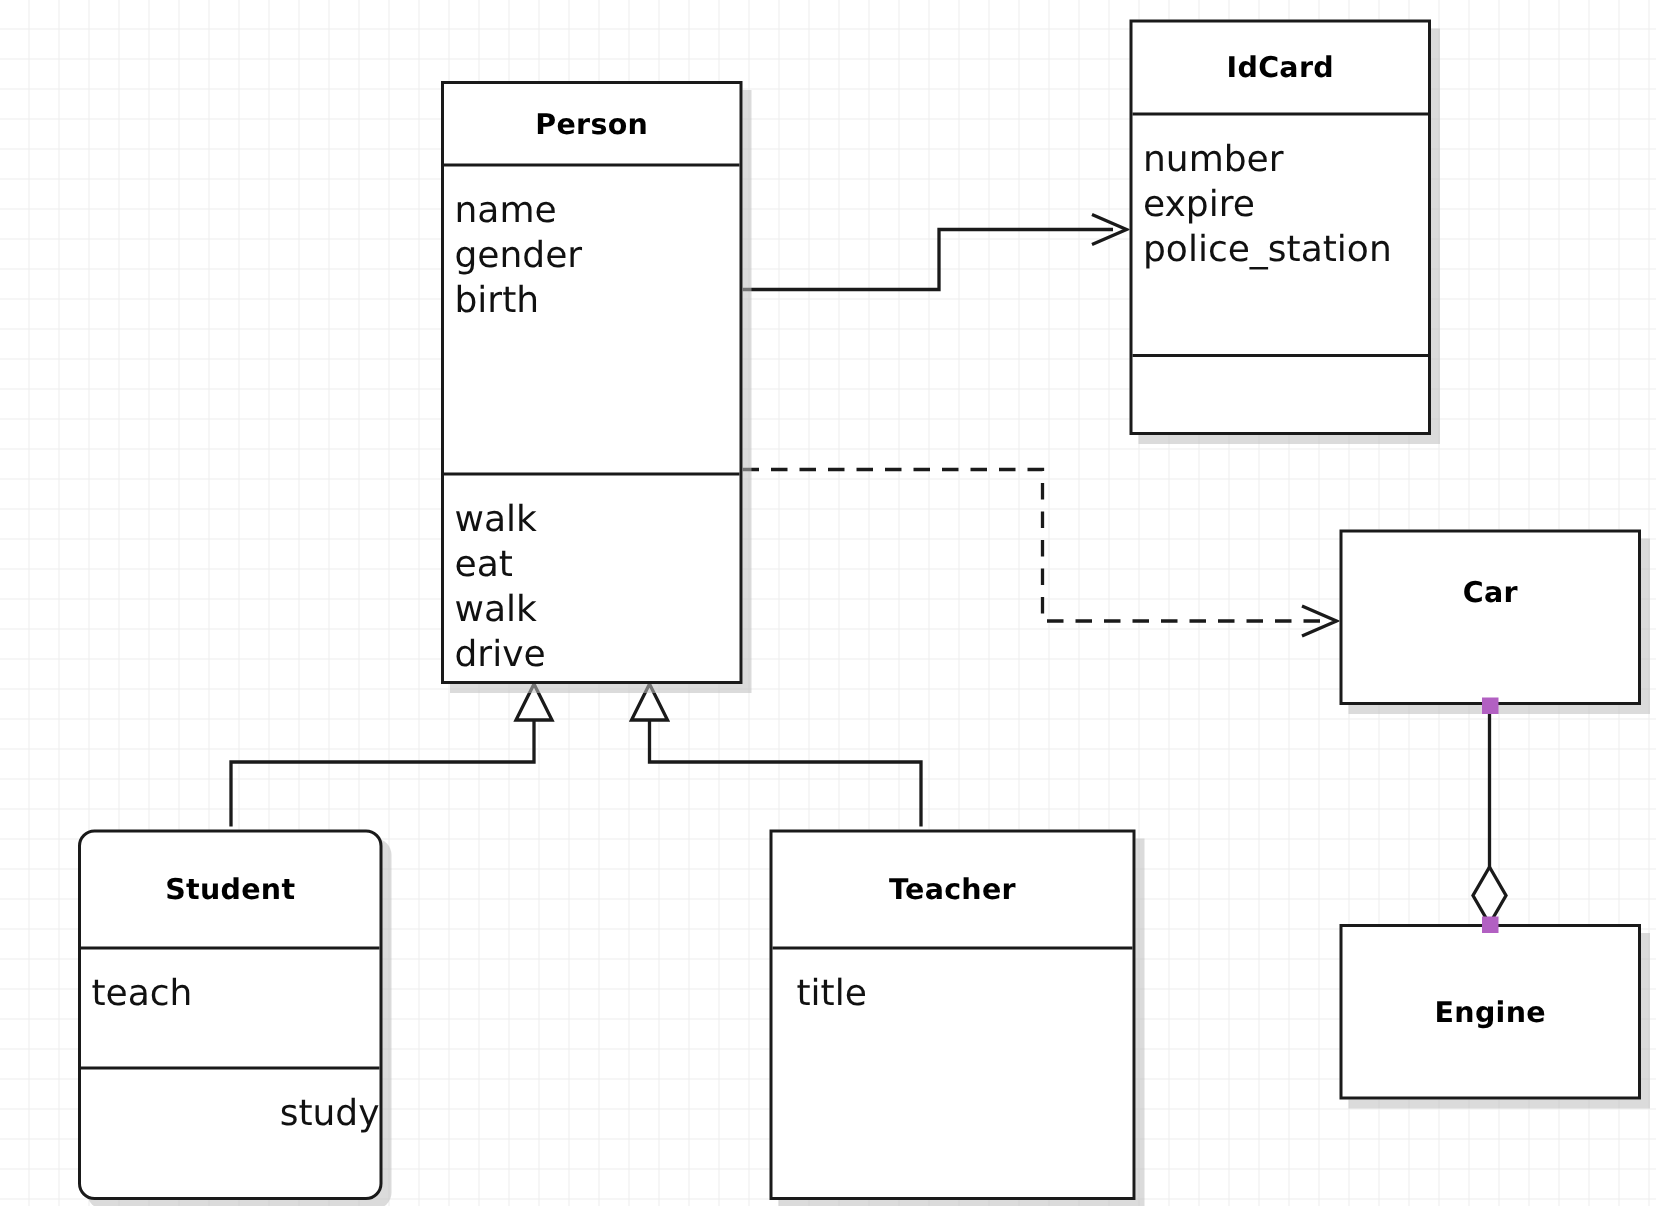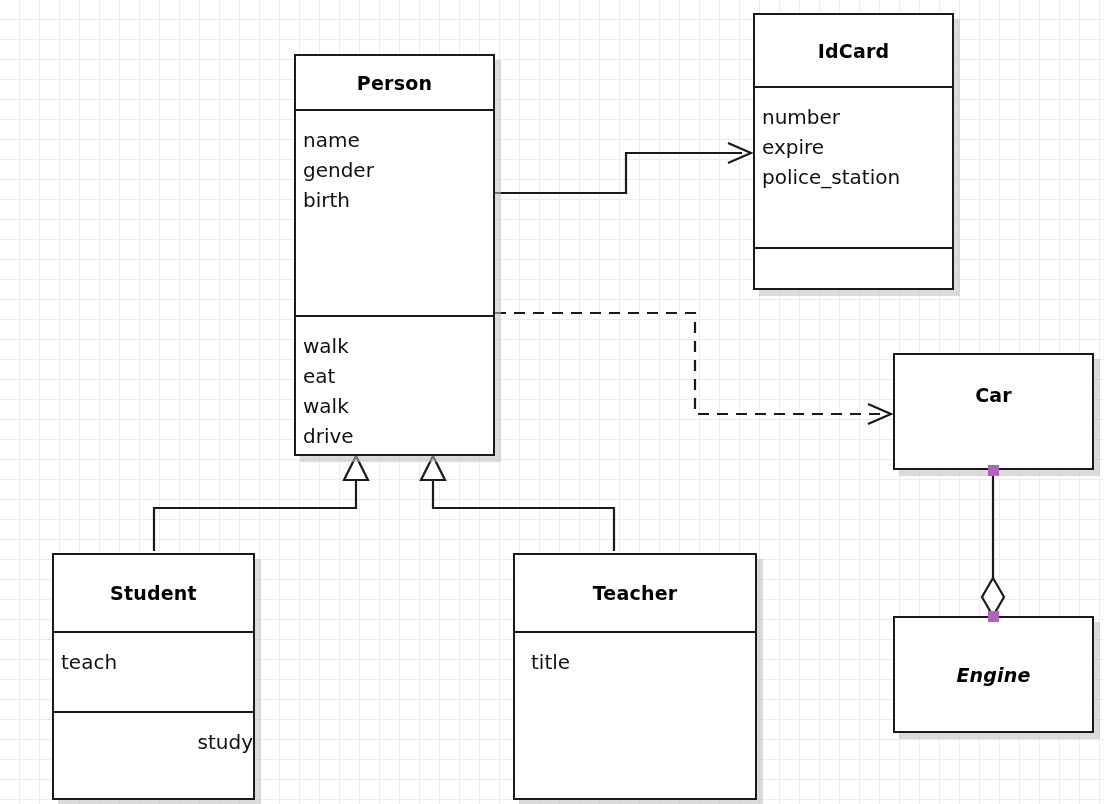--- a/index.html
+++ b/index.html
@@ -51,21 +51,21 @@
     justify-content: center;
     font-weight: bold;
     font-size: 19px;
     color: #000000;
     letter-spacing: 0.2px;
   }
   .cls-members {
     padding: 14px 0 0 7px;
   }
   .member {
-    font-size: 20px;
+    font-size: 24px;
     line-height: 30px;
     color: #111111;
     white-space: nowrap;
   }
   .cls-empty { }
   .conn-dot {
     position: absolute;
     width: 11px;
     height: 11px;
     background: #b260c2;
@@ -119,44 +119,44 @@
     </div>
     <div class="compartment cls-members" style="height:160px;margin-top:42px;">
       <div class="member">walk</div>
       <div class="member">eat</div>
       <div class="member">walk</div>
       <div class="member">drive</div>
     </div>
   </div>
 
   <div class="uml-class" style="left:753px; top:13px; width:201px; height:277px;">
-    <div class="compartment cls-title" style="height:71px;">
+    <div class="compartment cls-title" style="height:60px;">
       <span>IdCard</span>
     </div>
     <div class="compartment cls-members" style="height:161px;">
       <div class="member">number</div>
       <div class="member">expire</div>
       <div class="member">police_station</div>
     </div>
     <div class="compartment cls-empty" style="height:37px;"></div>
   </div>
 
   <div class="uml-class" style="left:893px; top:353px; width:201px; height:117px;">
     <div class="compartment cls-title" style="height:80px;">
       <span>Car</span>
     </div>
   </div>
 
   <div class="uml-class" style="left:893px; top:616px; width:201px; height:117px;">
-    <div class="compartment cls-title" style="height:113px;font-style:italic;">
+    <div class="compartment cls-title" style="height:113px;">
       <span>Engine</span>
     </div>
   </div>
 
-  <div class="uml-class" style="left:52px; top:553px; width:203px; height:247px;">
+  <div class="uml-class" style="left:52px; top:553px; width:203px; height:247px;border-radius:11px;">
     <div class="compartment cls-title" style="height:76px;">
       <span>Student</span>
     </div>
     <div class="compartment cls-members" style="height:80px;">
       <div class="member">teach</div>
     </div>
     <div class="compartment cls-members" style="height:70px;text-align:right;">
       <div class="member">study</div>
     </div>
   </div>

